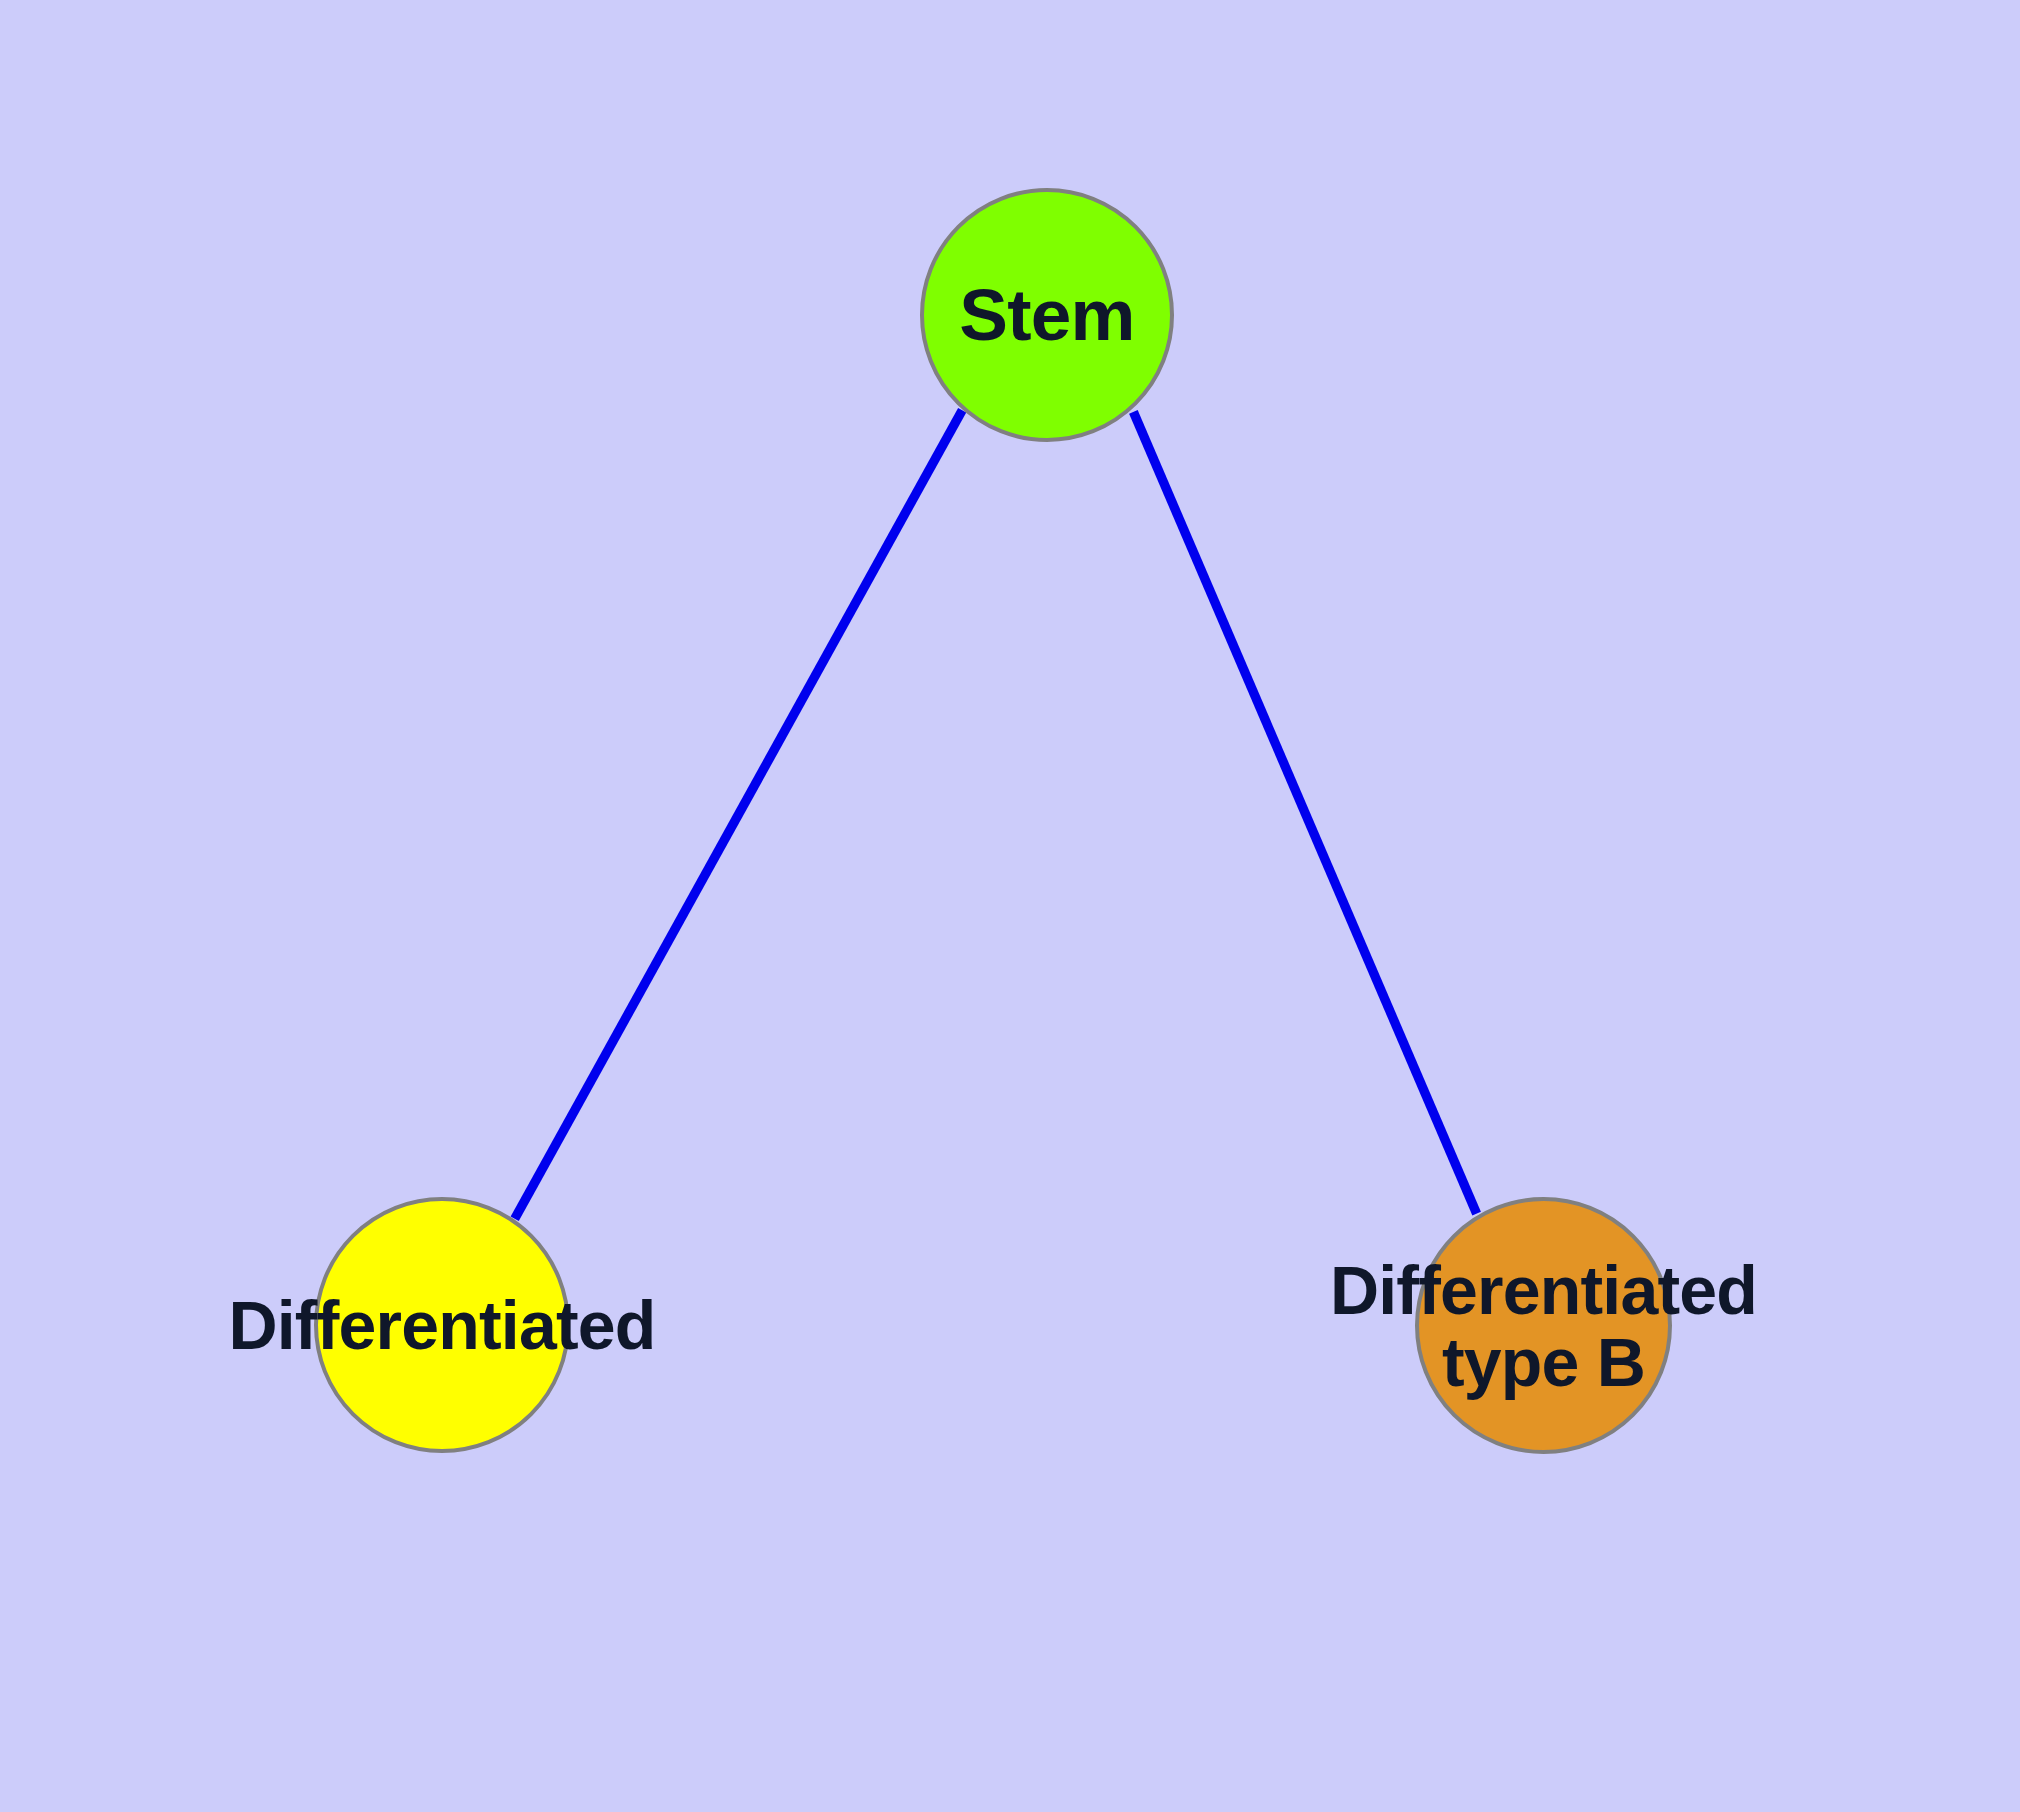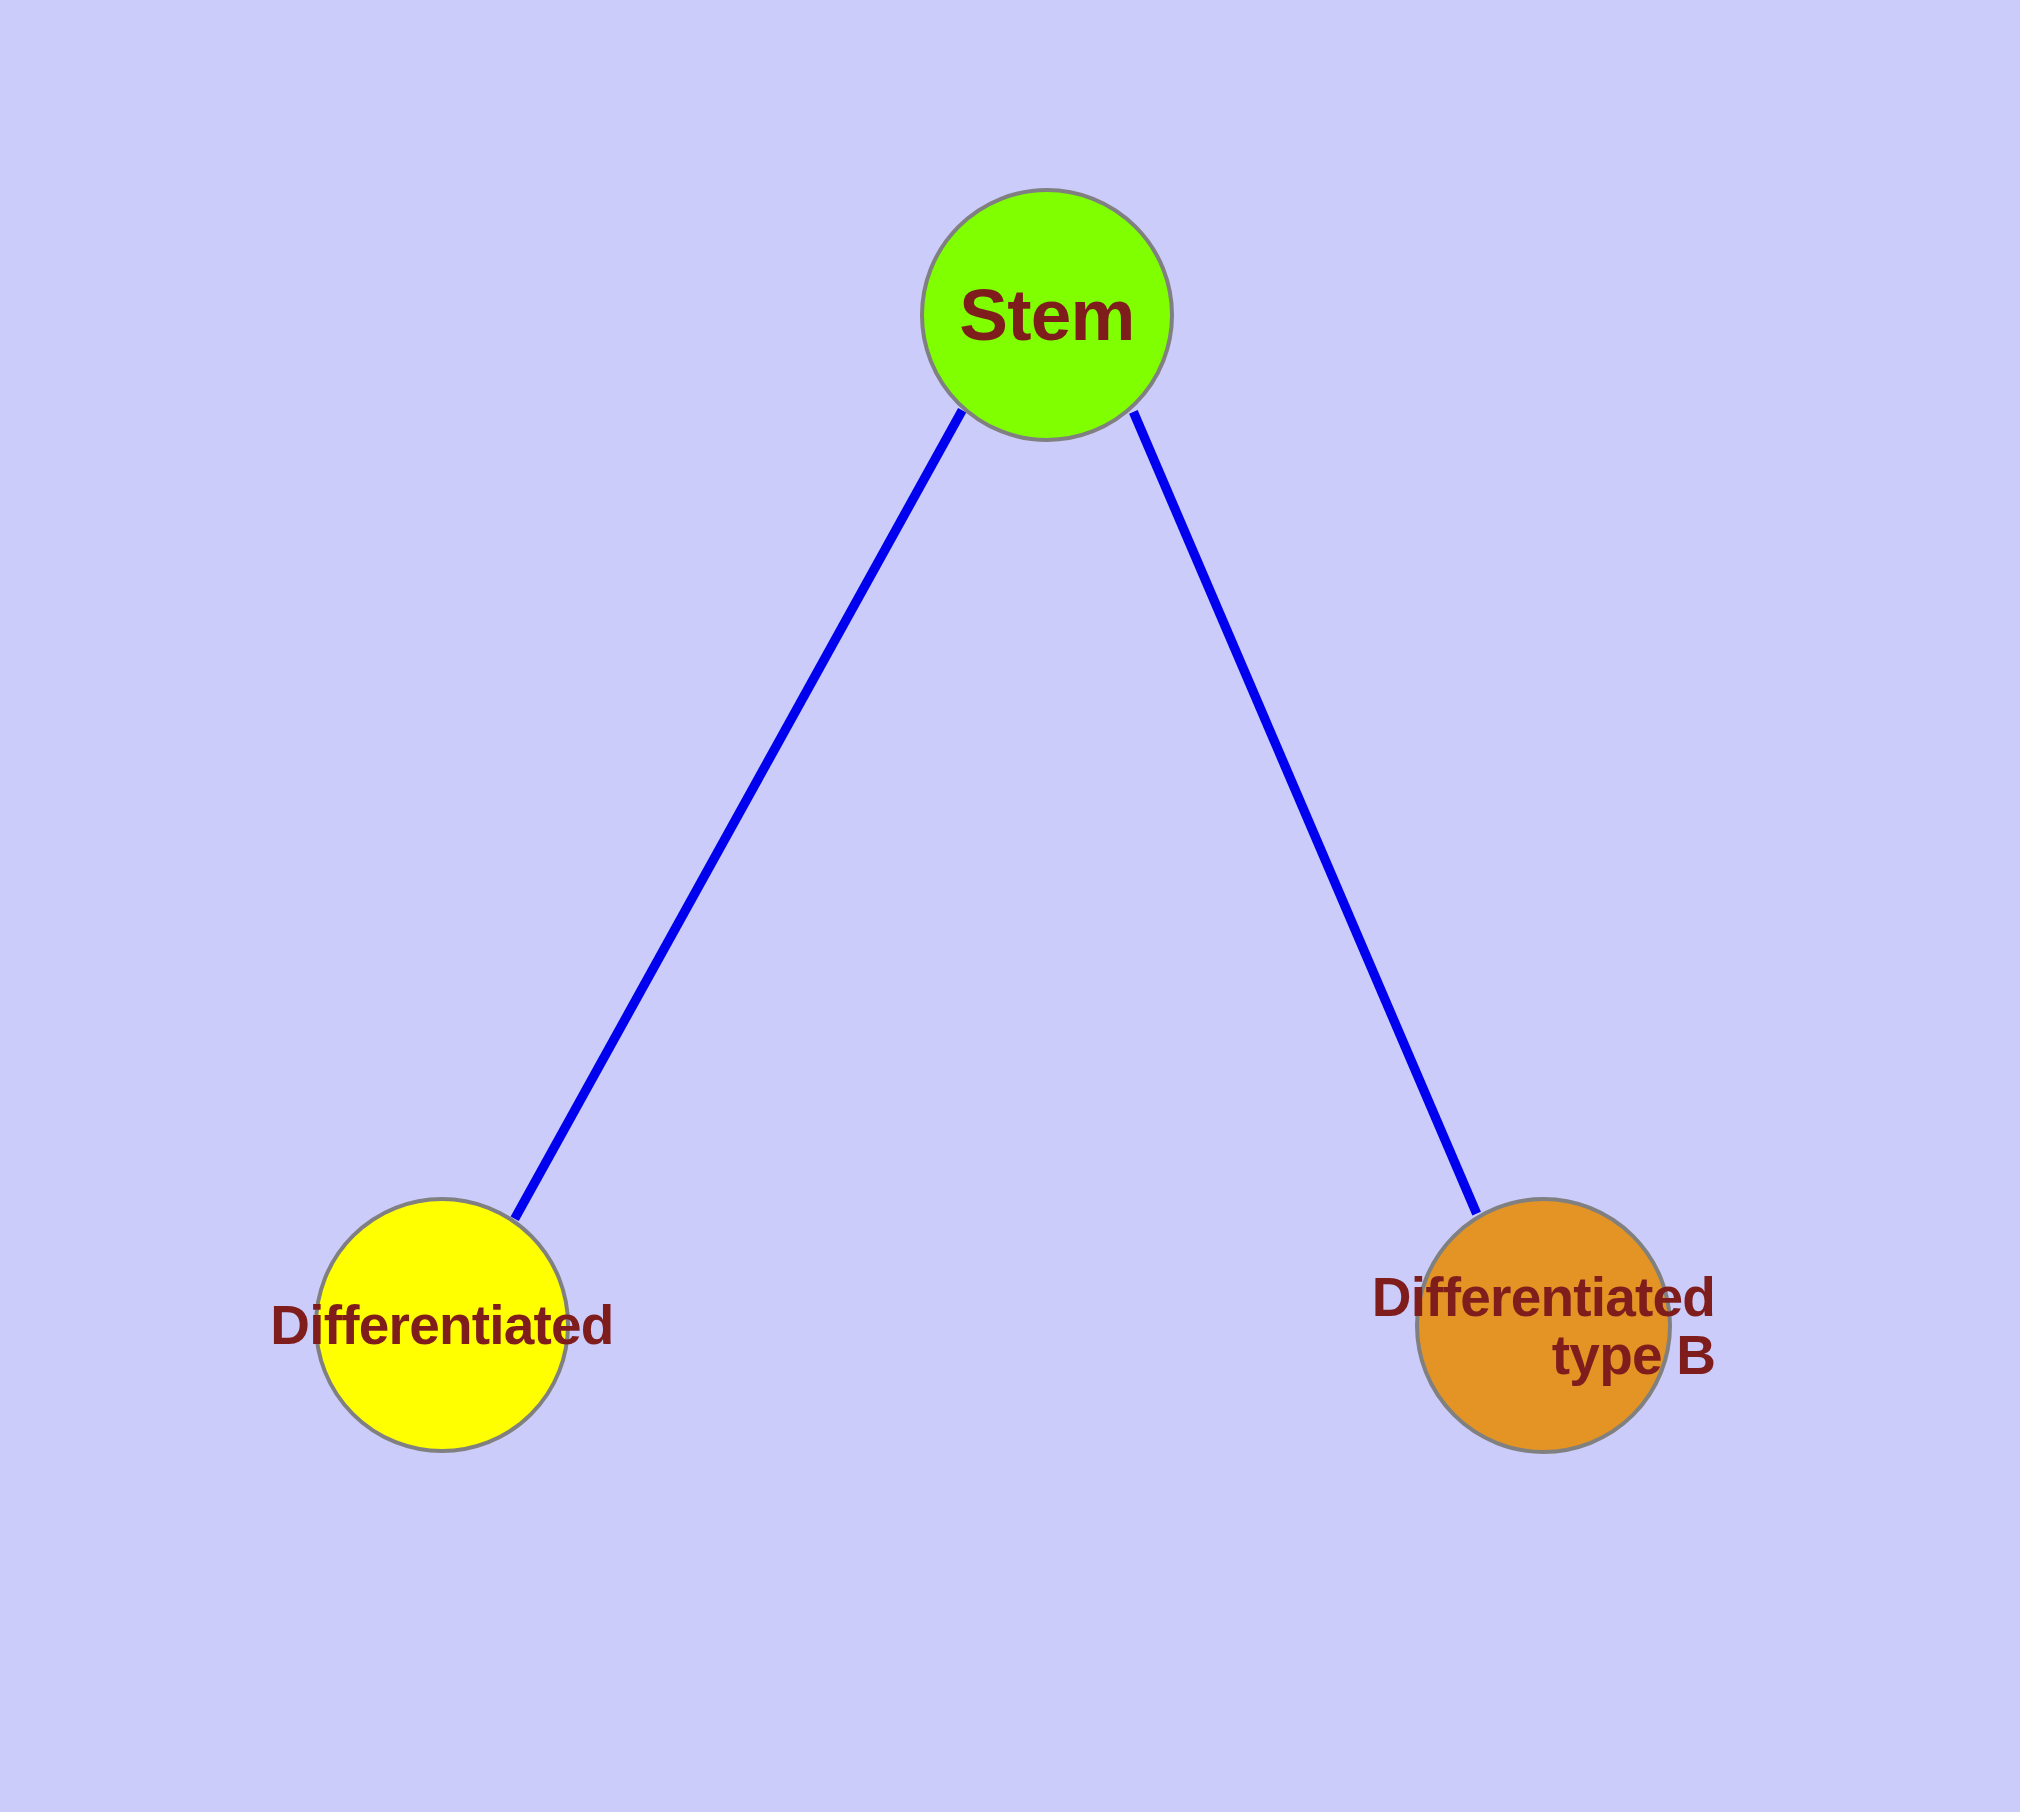--- a/index.html
+++ b/index.html
@@ -33,31 +33,31 @@
     display: flex;
     align-items: center;
     justify-content: center;
   }
   .node-label {
     position: absolute;
     left: 50%;
     top: 50%;
     transform: translate(-50%, -50%);
     white-space: nowrap;
-    text-align: right;
-    color: #7f1d1d;
+    text-align: center;
+    color: #0f172a;
     font-weight: bold;
     line-height: 1.06;
     letter-spacing: -0.8px;
   }
   .label-stem {
     font-size: 73px;
   }
   .label-multiline {
-    font-size: 55px;
+    font-size: 68px;
   }
 </style>
 </head>
 <body>
 
 <div id="graph-canvas">
 
   <svg id="edge-layer" viewBox="0 0 2384 2138">
     <line x1="1135" y1="484" x2="607" y2="1438" stroke="#0000ee" stroke-width="11" stroke-linecap="butt"></line>
     <line x1="1337" y1="486" x2="1742" y2="1432" stroke="#0000ee" stroke-width="11" stroke-linecap="butt"></line>

